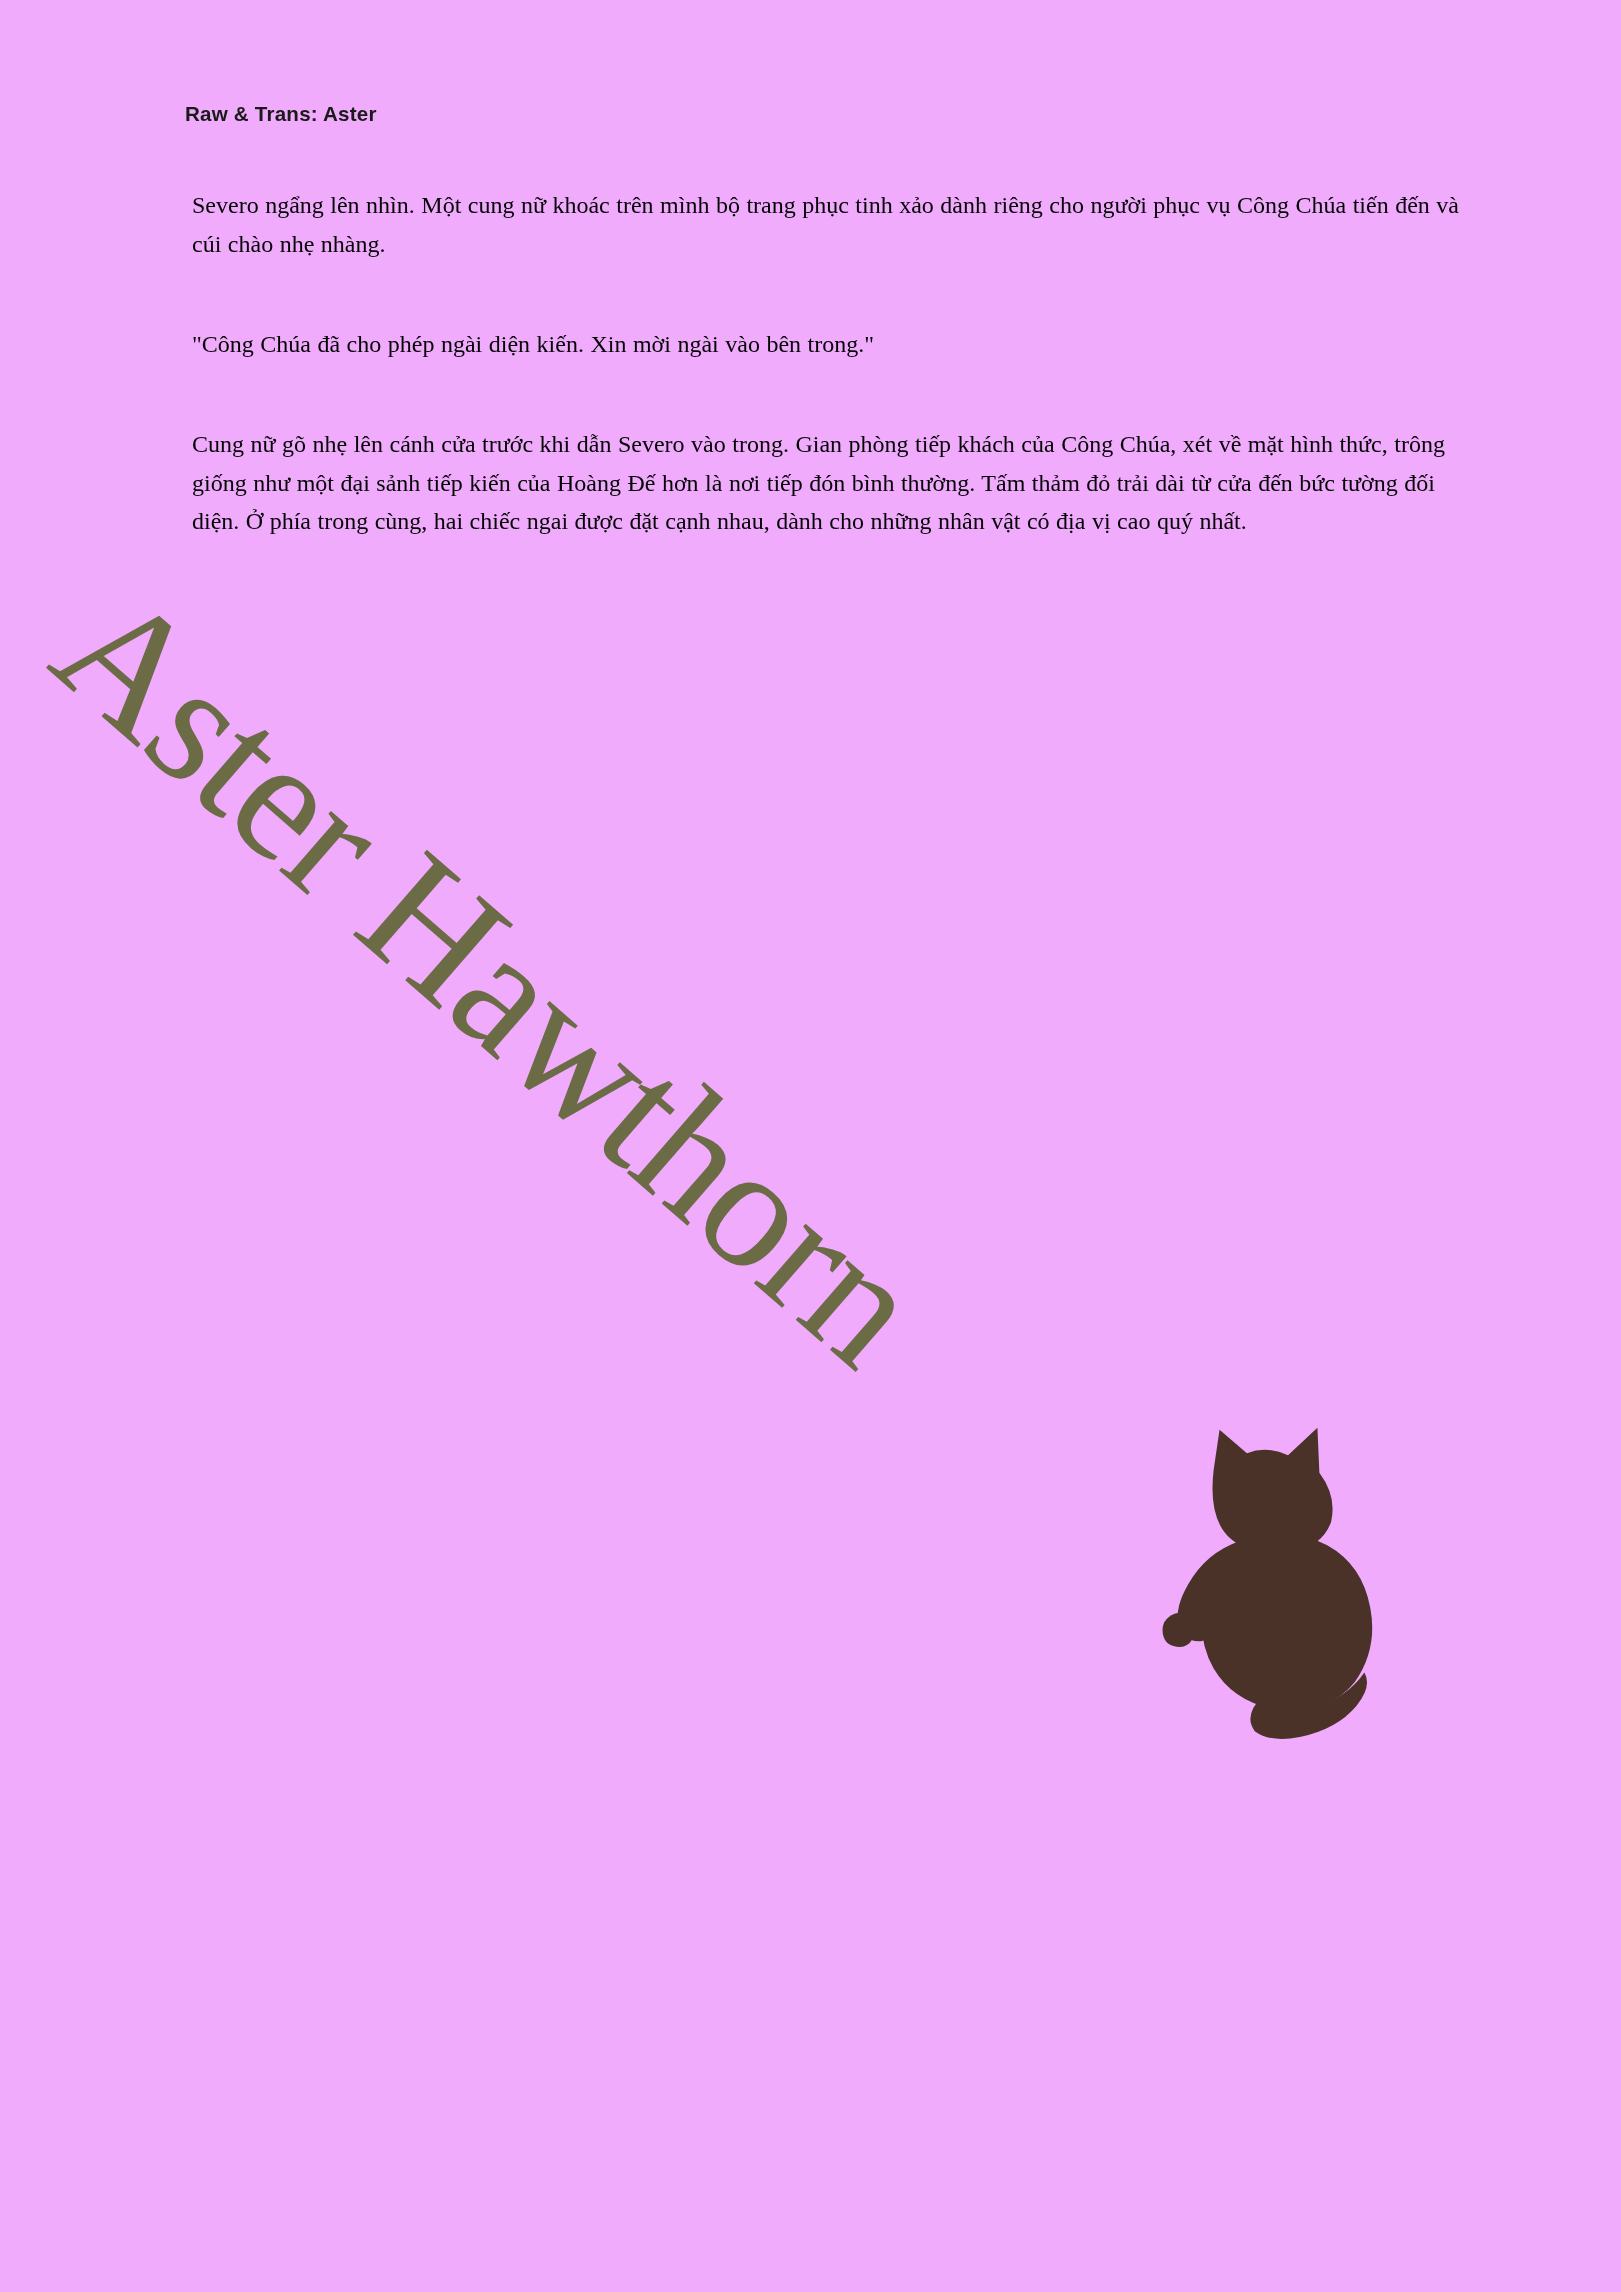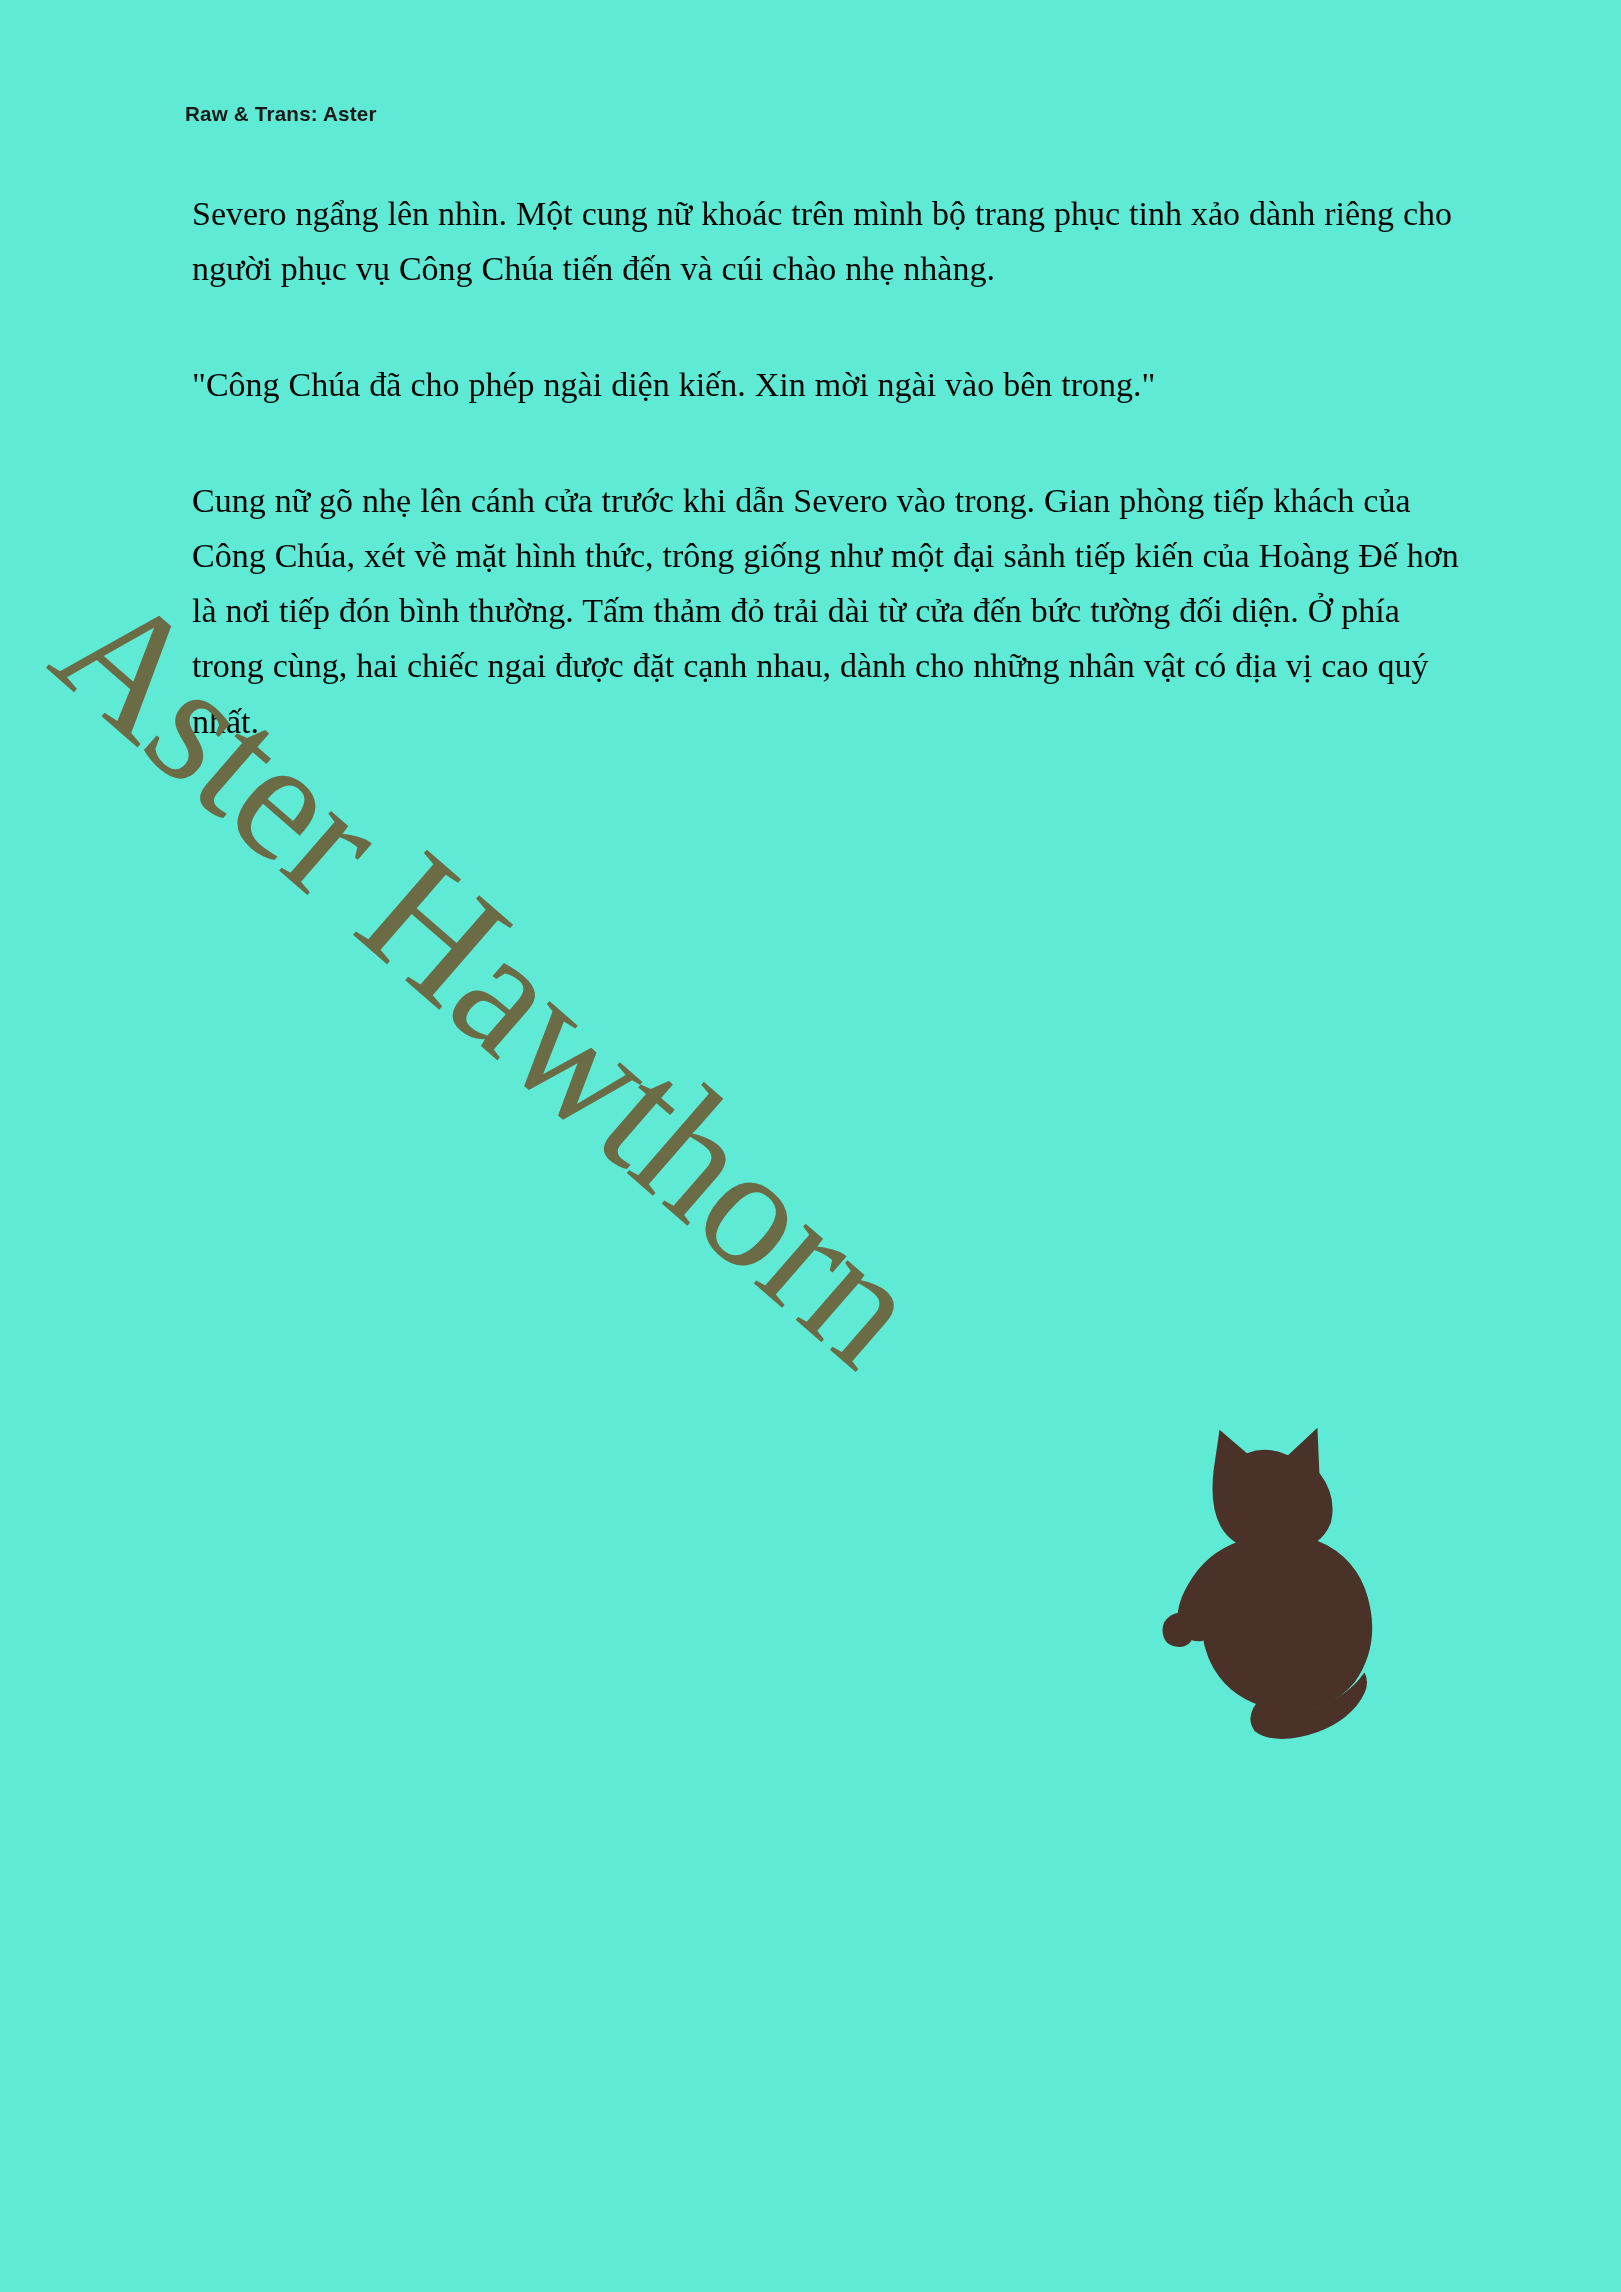--- a/index.html
+++ b/index.html
@@ -7,21 +7,21 @@
     padding: 0;
     background: #ffffff;
   }
   body {
     font-family: "Liberation Serif", "DejaVu Serif", serif;
   }
   .page {
     position: relative;
     width: 1621px;
     height: 2293px;
-    background: #5eead4;
+    background: #f0abfc;
     overflow: hidden;
     box-sizing: border-box;
   }
 
   
   .doc-header {
     position: absolute;
     left: 185px;
     top: 102px;
     font-family: "Liberation Sans", "DejaVu Sans", sans-serif;
@@ -63,21 +63,21 @@
 
   
   .content {
     position: absolute;
     left: 192px;
     top: 186px;
     width: 1274px;
     z-index: 1;
   }
   .para {
-    font-size: 34px;
+    font-size: 24px;
     line-height: 1.62;
     color: #050505;
     margin: 0 0 61px 0;
     text-align: left;
     word-spacing: 0.5px;
   }
   .para:last-child { margin-bottom: 0; }
   .para.short { white-space: nowrap; }
 </style>
 </head>

